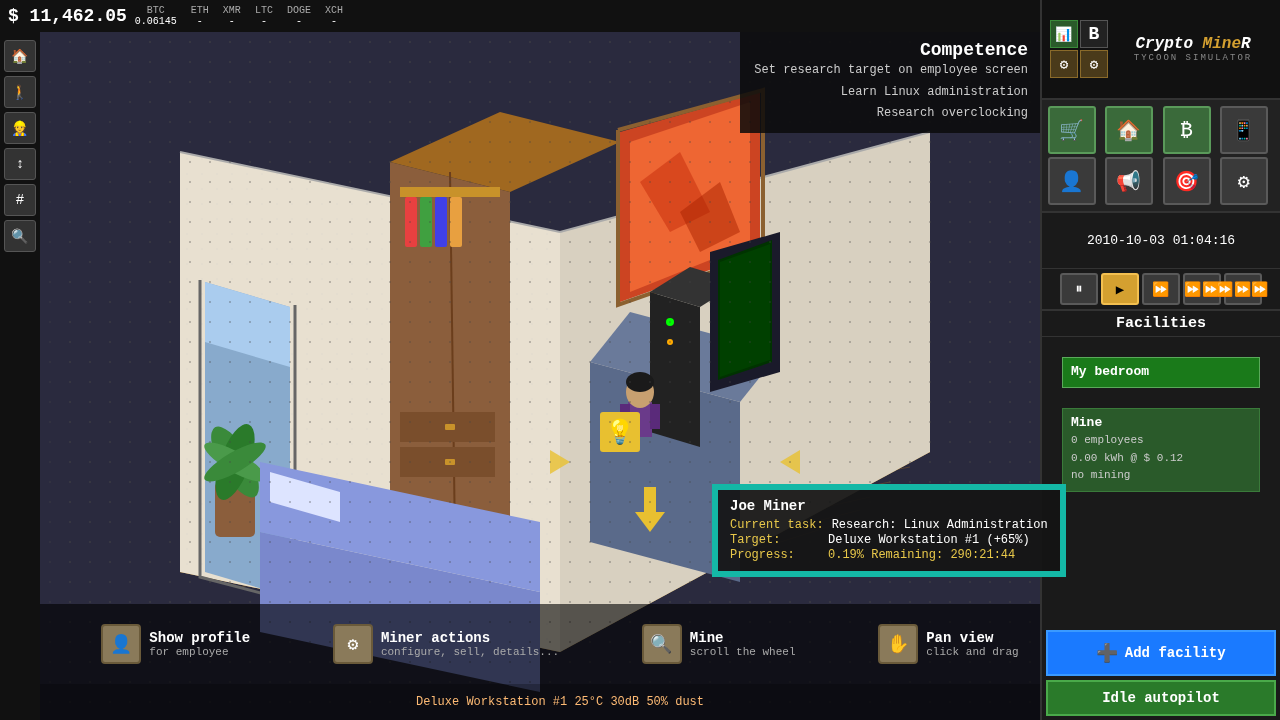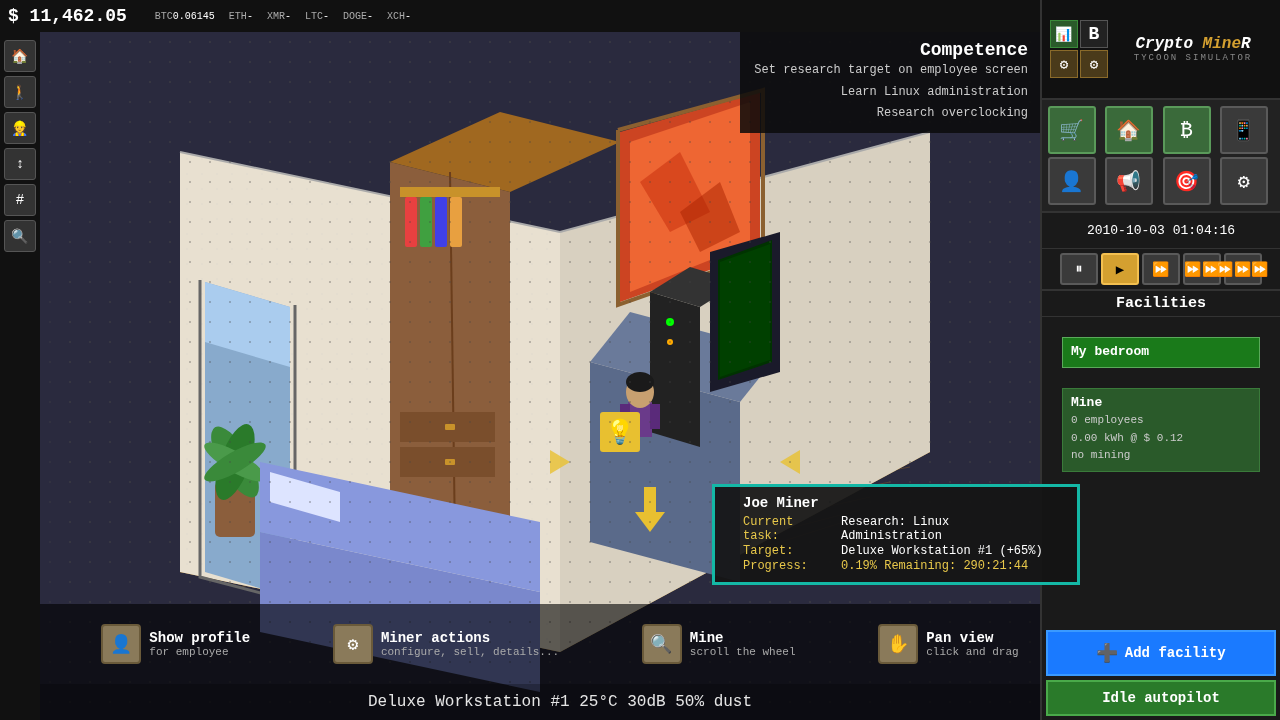--- a/index.html
+++ b/index.html
@@ -16,36 +16,36 @@
     
     #topbar {
       position: absolute;
       top: 0; left: 0;
       width: 1040px;
       height: 32px;
       background: #111;
       display: flex;
       align-items: center;
       padding: 11px 8px;
-      gap: 20px;
+      gap: 0;
       z-index: 10;
     }
     .money {
       font-size: 18px;
       font-weight: bold;
       color: #fff;
       margin-right: 8px;
     }
     .crypto-ticker {
       display: flex;
       gap: 14px;
       font-size: 11px;
       color: #ccc;
     }
-    .crypto-item { display: flex; flex-direction: row; align-items: center; }
+    .crypto-item { display: flex; flex-direction: column; align-items: center; }
     .crypto-name { color: #aaa; font-size: 10px; }
     .crypto-val { color: #fff; font-size: 10px; }
 
     
     #game-area {
       position: absolute;
       top: 32px; left: 0;
       width: 1040px;
       height: 688px;
       background: #2a2a3e;
@@ -57,22 +57,22 @@
       width: 100%;
       height: 100%;
     }
 
     
     #tooltip {
       position: absolute;
       top: 452px;
       left: 672px;
       background: rgba(20,20,20,0.93);
-      border: 3px solid #14b8a6;
-      padding: 8px 28px;
+      border: 6px solid #14b8a6;
+      padding: 8px 12px;
       font-size: 12px;
       color: #fff;
       z-index: 20;
       min-width: 270px;
       font-family: Liberation Mono, monospace;
     }
     .tooltip-name {
       font-size: 14px;
       font-weight: bold;
       color: #fff;
@@ -90,22 +90,22 @@
     
     #statusbar {
       position: absolute;
       bottom: 0; left: 0;
       width: 1040px;
       height: 36px;
       background: rgba(0,0,0,0.7);
       display: flex;
       align-items: center;
       justify-content: center;
-      font-size: 16px;
-      color: #e5e5e5;
+      font-size: 12px;
+      color: #fdba74;
       z-index: 10;
     }
 
     
     #actionbar {
       position: absolute;
       bottom: 36px; left: 0;
       width: 1040px;
       height: 80px;
       background: rgba(0,0,0,0.6);
@@ -230,21 +230,21 @@
       align-items: center;
       justify-content: center;
       cursor: pointer;
       font-size: 20px;
     }
     .tool-btn.gray { background: #3a3a3a; border-color: #5a5a5a; }
 
     
     #datetime {
       text-align: center;
-      padding: 10px;
+      padding: 20px;
       font-size: 13px;
       color: #fff;
       background: #1a1a1a;
       border-bottom: 1px solid #333;
     }
 
     
     #speed-controls {
       display: flex;
       gap: 3px;

